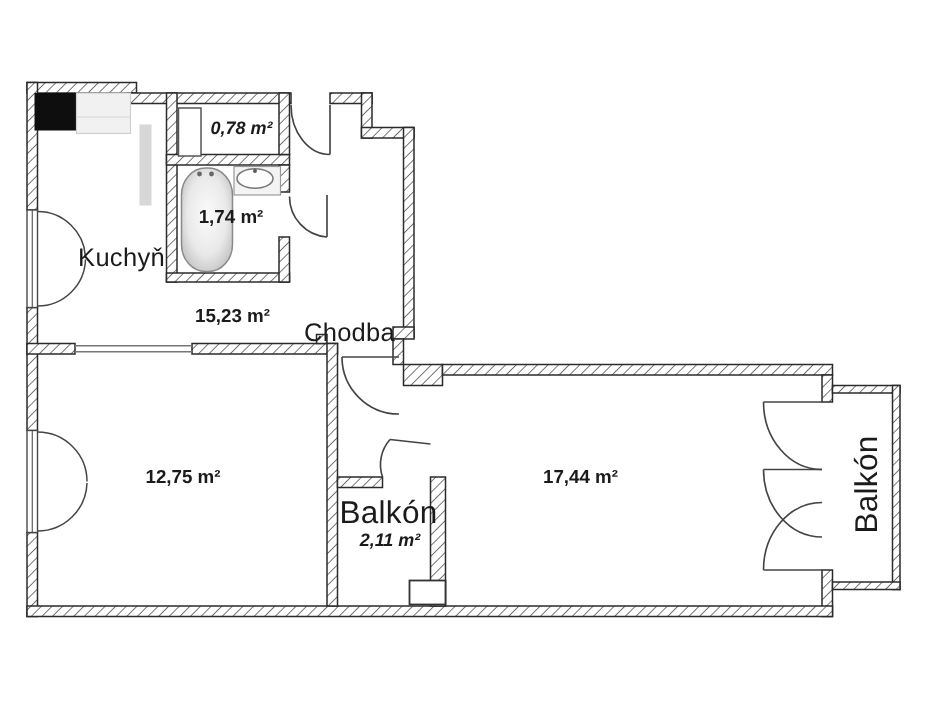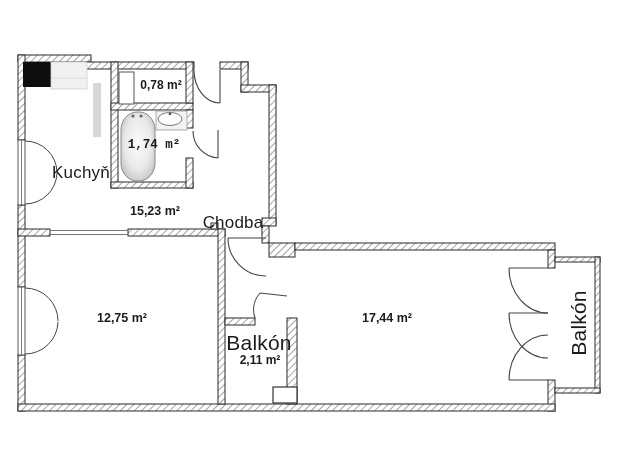--- a/index.html
+++ b/index.html
@@ -15,21 +15,21 @@
     position:absolute;
     transform:translate(-50%,-50%);
     white-space:nowrap;
     color:#1b1b1b;
     line-height:1;
   }
   .room-name{font-size:17px;font-weight:500;letter-spacing:.2px;}
   .room-name.big{font-size:22px;}
   .room-name.med{font-size:21px;}
   .room-area{font-size:12.5px;font-weight:600;}
-  .room-area.small{font-size:12px;}
+  .room-area.small{font-size:12px;font-style:italic;}
   .vertical{transform:translate(-50%,-50%) rotate(-90deg);}
 </style>
 </head>
 <body>
 
 <div id="stage">
 
   <svg id="plan-svg" width="624" height="468" viewBox="0 0 624 468">
     <defs>
       <pattern id="hatch" width="5" height="5" patternUnits="userSpaceOnUse" patternTransform="rotate(45)">
@@ -156,21 +156,21 @@
         <rect x="156" y="111" width="31" height="19" fill="#f3f3f3" stroke="#999999" stroke-width="0.8"></rect>
         <ellipse cx="170" cy="119" rx="12" ry="6.5" fill="#fdfdfd" stroke="#777777" stroke-width="1"></ellipse>
         <circle cx="170" cy="114" r="1.3" fill="#555555"></circle>
       </g>
       <rect x="273" y="387" width="24" height="16" fill="#ffffff" stroke="#333333" stroke-width="1.2"></rect>
     </g>
   </svg>
 
   <div class="lbl room-name" style="left:81px;  top:172px;">Kuchyň</div>
   <div class="lbl room-area small" style="left:161px; top:85px;">0,78 m²</div>
-  <div class="lbl room-area" style="left:154px; top:145px;font-family:Liberation Mono, monospace;">1,74 m²</div>
+  <div class="lbl room-area" style="left:154px; top:145px;">1,74 m²</div>
   <div class="lbl room-name" style="left:233px; top:201px;margin-top:21px;">Chodba</div>
   <div class="lbl room-area" style="left:155px; top:211px;">15,23 m²</div>
   <div class="lbl room-area" style="left:122px; top:318px;">12,75 m²</div>
   <div class="lbl room-name med" style="left:259px; top:342px;">Balkón</div>
   <div class="lbl room-area small" style="left:260px; top:360px;">2,11 m²</div>
   <div class="lbl room-area" style="left:387px; top:318px;">17,44 m²</div>
   <div class="lbl room-name med vertical" style="left:578px; top:323px;">Balkón</div>
 
 </div>
 

